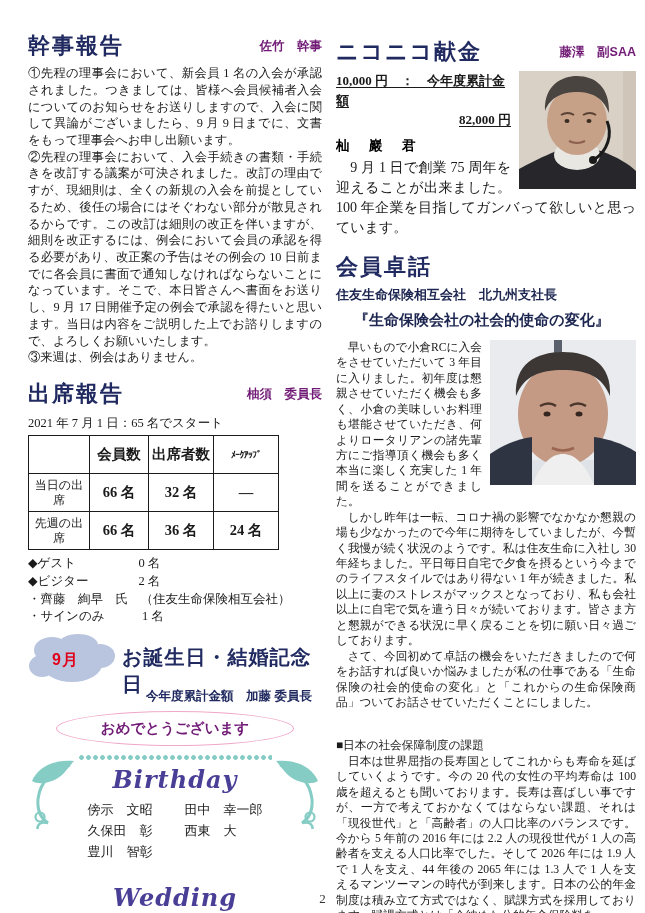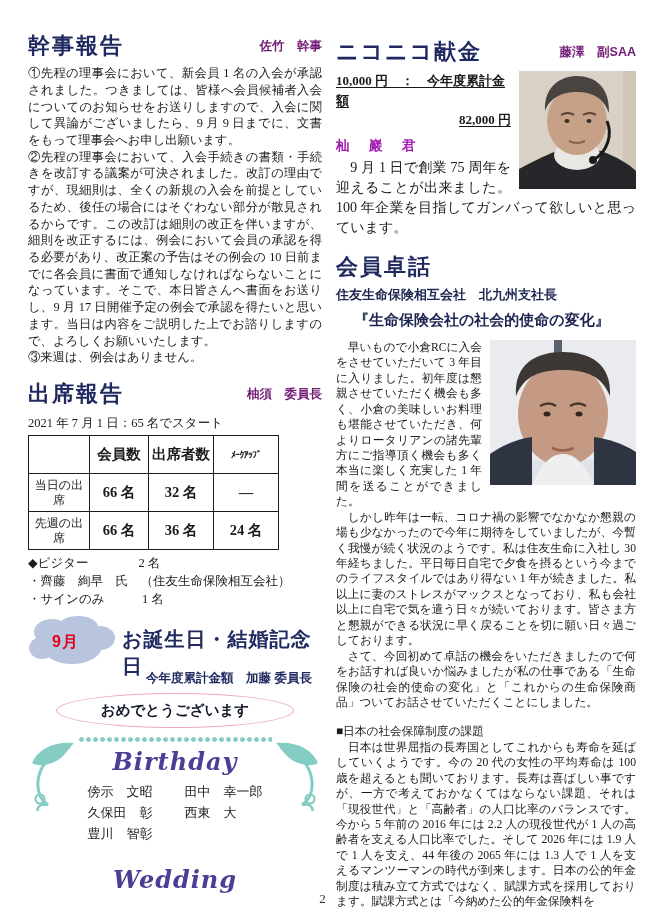--- a/index.html
+++ b/index.html
@@ -32,48 +32,48 @@
   .cele-head{position:relative;height:52px;margin-top:8px;}
   .cloud{position:absolute;left:0;top:-2px;}
   .cloud-label{position:absolute;left:24px;top:16px;font-family:"Liberation Sans","DejaVu Sans",sans-serif;
                font-weight:bold;font-size:16px;color:#e0001a;letter-spacing:1px;}
   .cele-title{position:absolute;left:94px;top:10px;font-family:"Liberation Sans","DejaVu Sans",sans-serif;
               font-weight:bold;font-size:20px;color:#202a60;letter-spacing:1px;}
   .cele-byline{text-align:right;padding-right:10px;margin:2px 0 0 0;
                font-family:"Liberation Sans","DejaVu Sans",sans-serif;font-weight:bold;font-size:12.5px;color:#202a60;}
   .congrats{width:236px;height:33px;margin:6px auto 0 auto;border:1.3px solid #f0a8c8;border-radius:50%;
             display:flex;align-items:center;justify-content:center;
-            font-family:"Liberation Sans","DejaVu Sans",sans-serif;font-weight:bold;font-size:14.5px;color:#0f172a;}
+            font-family:"Liberation Sans","DejaVu Sans",sans-serif;font-weight:bold;font-size:14.5px;color:#701a75;}
   .frame{position:relative;margin-top:3px;padding:5px 0 6px 0;}
   .chain{height:7px;margin:0 50px;background-image:radial-gradient(circle at 3.5px 3.5px,#85ccc5 2.1px,transparent 2.5px);
          background-size:7px 7px;background-repeat:repeat-x;}
   .flourish{position:absolute;width:50px;height:72px;}
   .fl-tl{left:-2px;top:8px;}
   .fl-tr{right:-2px;top:8px;transform:scaleX(-1);}
   .script-title{text-align:center;font-family:"DejaVu Serif","Liberation Serif",serif;font-style:italic;
                 font-weight:bold;font-size:24px;color:#4a3f96;margin:4px 0 7px 0;letter-spacing:1px;}
   .names{display:grid;grid-template-columns:auto auto;column-gap:32px;row-gap:3px;width:max-content;
          margin:0 auto;font-family:"Liberation Sans","DejaVu Sans",sans-serif;font-size:13px;color:#222;}
   .wed-block{margin-top:22px;}
 
   
   .photo{float:right;margin:0 0 6px 8px;display:block;}
   .amounts{width:182px;font-size:13px;font-weight:bold;line-height:1.5;}
   .amt{text-decoration:underline;text-underline-offset:2px;margin:0;}
   .amt-total{text-align:right;padding-right:2px;}
   .donor{font-family:"Liberation Sans","DejaVu Sans",sans-serif;font-weight:bold;font-size:13.5px;
-         color:#a21caf;margin:7px 0 3px 0;letter-spacing:3px;}
+         color:#000000;margin:7px 0 3px 0;letter-spacing:3px;}
   .nico-p{font-size:14px;line-height:1.45;text-align:justify;margin:0;}
   .talk{clear:both;margin-top:16px;}
   .speaker{font-family:"Liberation Sans","DejaVu Sans",sans-serif;font-weight:bold;font-size:13px;
            color:#1d2650;margin:0 0 7px 0;}
   .talk-title{font-family:"Liberation Sans","DejaVu Sans",sans-serif;font-weight:bold;font-size:15px;
               color:#1d2650;margin:2px 0 10px 18px;}
   .talk-body p{font-size:11.7px;line-height:1.32;text-align:justify;margin:0;}
-  .talk-body .subhead{margin-top:14px;}
+  .talk-body .subhead{margin-top:28px;}
 
   .page-number{position:absolute;left:0;right:0;bottom:6px;text-align:center;font-size:13px;color:#333;}
 </style>
 </head>
 <body>
 
 <div class="page">
 
   <div class="col col-left">
 
@@ -107,20 +107,21 @@
       </tr>
       <tr>
         <td class="lbl">先週の出席</td>
         <td class="val">66 名</td>
         <td class="val wide">36 名</td>
         <td class="val wide">24 名</td>
       </tr>
     </tbody>
       </table>
 
+    <p class="note-line">◆ゲスト　　　　　0 名</p>
     <p class="note-line">◆ビジター　　　　2 名</p>
     <p class="note-line">・齊藤　絢早　氏　（住友生命保険相互会社）</p>
     <p class="note-line">・サインのみ　　　1 名</p>
 
     <div class="cele-head">
       <svg class="cloud" width="88" height="54" viewBox="0 0 88 54">
         <g fill="#b9c5de">
           <ellipse cx="24" cy="18" rx="18" ry="13"></ellipse>
           <ellipse cx="50" cy="13" rx="20" ry="11"></ellipse>
           <ellipse cx="72" cy="24" rx="15" ry="12"></ellipse>

